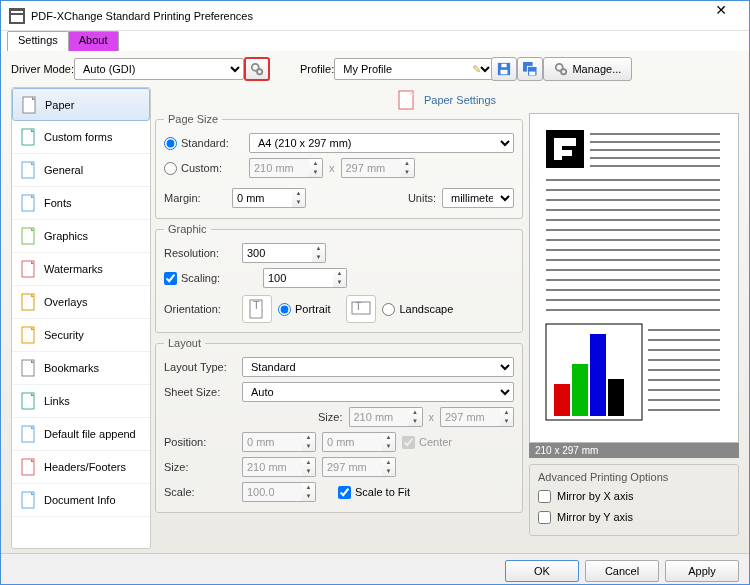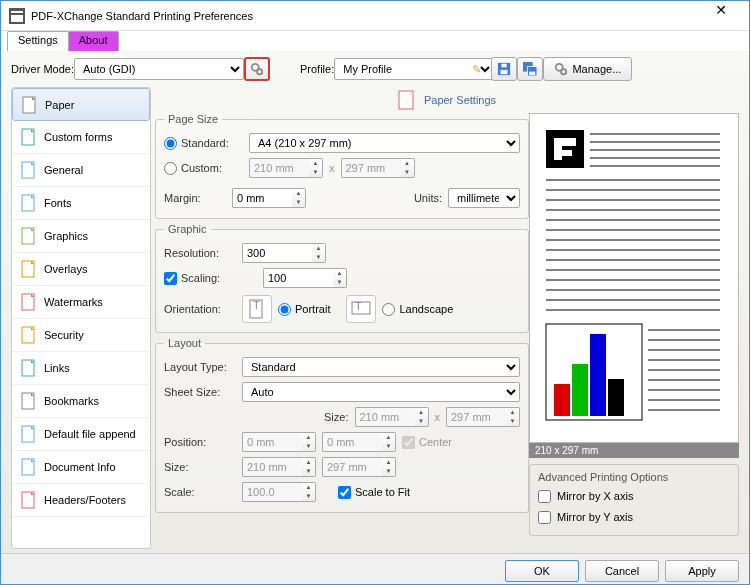--- a/index.html
+++ b/index.html
@@ -18,21 +18,21 @@
 .gear-btn.red { border: 2px solid #d33; }
 .icon-btn { width: 26px; height: 24px; border: 1px solid #aaa; border-radius: 3px; background: linear-gradient(#fff,#e8e8e8); display:flex; align-items:center; justify-content:center; cursor:pointer; }
 .manage-btn { height: 24px; padding: 0 10px; border: 1px solid #aaa; border-radius: 3px; background: linear-gradient(#fff,#e8e8e8); display:flex; align-items:center; gap:4px; cursor:pointer; }
 .main { display: flex; gap: 4px; }
 .sidebar { width: 140px; background: #fff; border: 1px solid #ccc; border-radius: 3px; height: 462px; overflow: hidden; }
 .side-item { display: flex; align-items: center; gap: 6px; padding: 6px 8px; border-bottom: 1px solid #f0f0f0; cursor: pointer; height: 33px; }
 .side-item.selected { background: linear-gradient(#eef3fa,#dbe8f7); border: 1px solid #9bbde0; border-radius: 3px; }
 .side-icon { width: 18px; height: 18px; flex-shrink: 0; }
 .mid { flex: 1; display: flex; flex-direction: column; }
 .header-title { display:flex; align-items:center; justify-content:center; gap:8px; height:26px; color:#3a6ea5; font-size:13px; }
-.cols { display:flex; }
+.cols { display:flex; gap:6px; }
 .settings-col { flex:1; }
 .preview-col { width:210px; }
 fieldset { border:1px solid #c8c6c0; border-radius:3px; margin-bottom:4px; padding:4px 8px 6px 8px; background: rgba(255,255,255,0.25); }
 legend { color:#555; padding:0 4px; }
 .row { display:flex; align-items:center; gap:6px; margin:3px 0; min-height:22px; }
 .row label { min-width:62px; color:#333; }
 .row .lbl-wide { min-width:72px; }
 input[type=text], select.combo { height:20px; border:1px solid #aaa; border-radius:2px; background:#fff; padding:0 4px; }
 .spin { display:flex; align-items:center; }
 .spin input { width:60px; border-right:none; border-radius:2px 0 0 2px; }
@@ -139,73 +139,73 @@
         </div>
         <div class="side-item">
           <svg class="side-icon" viewBox="0 0 18 18">
             <rect x="2" y="1" width="12" height="16" fill="#fff" stroke="#7b5"></rect>
             <path d="M11 1 L14 4 L11 4 Z" fill="#7b5"></path>
           </svg>
           <span>Graphics</span>
         </div>
         <div class="side-item">
           <svg class="side-icon" viewBox="0 0 18 18">
+            <rect x="2" y="1" width="12" height="16" fill="#fff" stroke="#d66"></rect>
+            <path d="M11 1 L14 4 L11 4 Z" fill="#d66"></path>
+          </svg>
+          <span>Watermarks</span>
+        </div>
+        <div class="side-item">
+          <svg class="side-icon" viewBox="0 0 18 18">
             <rect x="2" y="1" width="12" height="16" fill="#fff" stroke="#d90"></rect>
             <path d="M11 1 L14 4 L11 4 Z" fill="#d90"></path>
           </svg>
           <span>Overlays</span>
         </div>
         <div class="side-item">
           <svg class="side-icon" viewBox="0 0 18 18">
+            <rect x="2" y="1" width="12" height="16" fill="#fff" stroke="#e90"></rect>
+            <path d="M11 1 L14 4 L11 4 Z" fill="#e90"></path>
+          </svg>
+          <span>Security</span>
+        </div>
+        <div class="side-item">
+          <svg class="side-icon" viewBox="0 0 18 18">
+            <rect x="2" y="1" width="12" height="16" fill="#fff" stroke="#888"></rect>
+            <path d="M11 1 L14 4 L11 4 Z" fill="#888"></path>
+          </svg>
+          <span>Bookmarks</span>
+        </div>
+        <div class="side-item">
+          <svg class="side-icon" viewBox="0 0 18 18">
+            <rect x="2" y="1" width="12" height="16" fill="#fff" stroke="#4a9"></rect>
+            <path d="M11 1 L14 4 L11 4 Z" fill="#4a9"></path>
+          </svg>
+          <span>Links</span>
+        </div>
+        <div class="side-item">
+          <svg class="side-icon" viewBox="0 0 18 18">
+            <rect x="2" y="1" width="12" height="16" fill="#fff" stroke="#6ad"></rect>
+            <path d="M11 1 L14 4 L11 4 Z" fill="#6ad"></path>
+          </svg>
+          <span>Default file append</span>
+        </div>
+        <div class="side-item">
+          <svg class="side-icon" viewBox="0 0 18 18">
             <rect x="2" y="1" width="12" height="16" fill="#fff" stroke="#d66"></rect>
             <path d="M11 1 L14 4 L11 4 Z" fill="#d66"></path>
           </svg>
-          <span>Watermarks</span>
-        </div>
-        <div class="side-item">
-          <svg class="side-icon" viewBox="0 0 18 18">
-            <rect x="2" y="1" width="12" height="16" fill="#fff" stroke="#e90"></rect>
-            <path d="M11 1 L14 4 L11 4 Z" fill="#e90"></path>
-          </svg>
-          <span>Security</span>
-        </div>
-        <div class="side-item">
-          <svg class="side-icon" viewBox="0 0 18 18">
-            <rect x="2" y="1" width="12" height="16" fill="#fff" stroke="#4a9"></rect>
-            <path d="M11 1 L14 4 L11 4 Z" fill="#4a9"></path>
-          </svg>
-          <span>Links</span>
-        </div>
-        <div class="side-item">
-          <svg class="side-icon" viewBox="0 0 18 18">
-            <rect x="2" y="1" width="12" height="16" fill="#fff" stroke="#888"></rect>
-            <path d="M11 1 L14 4 L11 4 Z" fill="#888"></path>
-          </svg>
-          <span>Bookmarks</span>
+          <span>Headers/Footers</span>
         </div>
         <div class="side-item">
           <svg class="side-icon" viewBox="0 0 18 18">
             <rect x="2" y="1" width="12" height="16" fill="#fff" stroke="#6ad"></rect>
             <path d="M11 1 L14 4 L11 4 Z" fill="#6ad"></path>
           </svg>
-          <span>Default file append</span>
-        </div>
-        <div class="side-item">
-          <svg class="side-icon" viewBox="0 0 18 18">
-            <rect x="2" y="1" width="12" height="16" fill="#fff" stroke="#6ad"></rect>
-            <path d="M11 1 L14 4 L11 4 Z" fill="#6ad"></path>
-          </svg>
           <span>Document Info</span>
-        </div>
-        <div class="side-item">
-          <svg class="side-icon" viewBox="0 0 18 18">
-            <rect x="2" y="1" width="12" height="16" fill="#fff" stroke="#d66"></rect>
-            <path d="M11 1 L14 4 L11 4 Z" fill="#d66"></path>
-          </svg>
-          <span>Headers/Footers</span>
         </div>
       </div>
 
     <div class="mid">
       <div class="header-title">
         <svg width="18" height="20" viewBox="0 0 18 20">
             <rect x="1" y="1" width="14" height="18" fill="#fff" stroke="#d66"></rect>
             <path d="M12 1 L16 5 L12 5 Z" fill="#fdd"></path>
           </svg>
         <span>Paper Settings</span>

